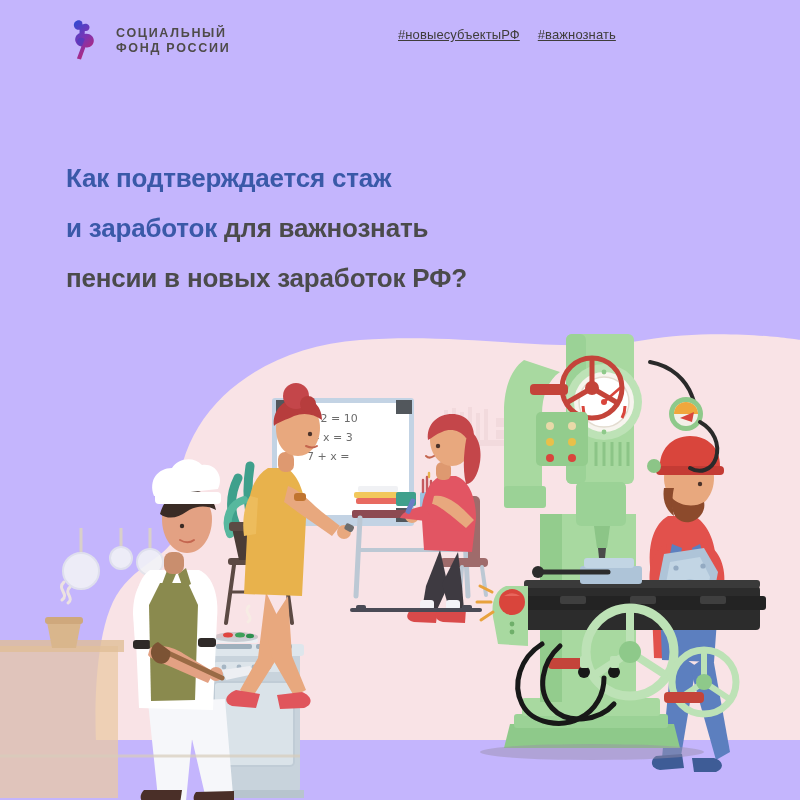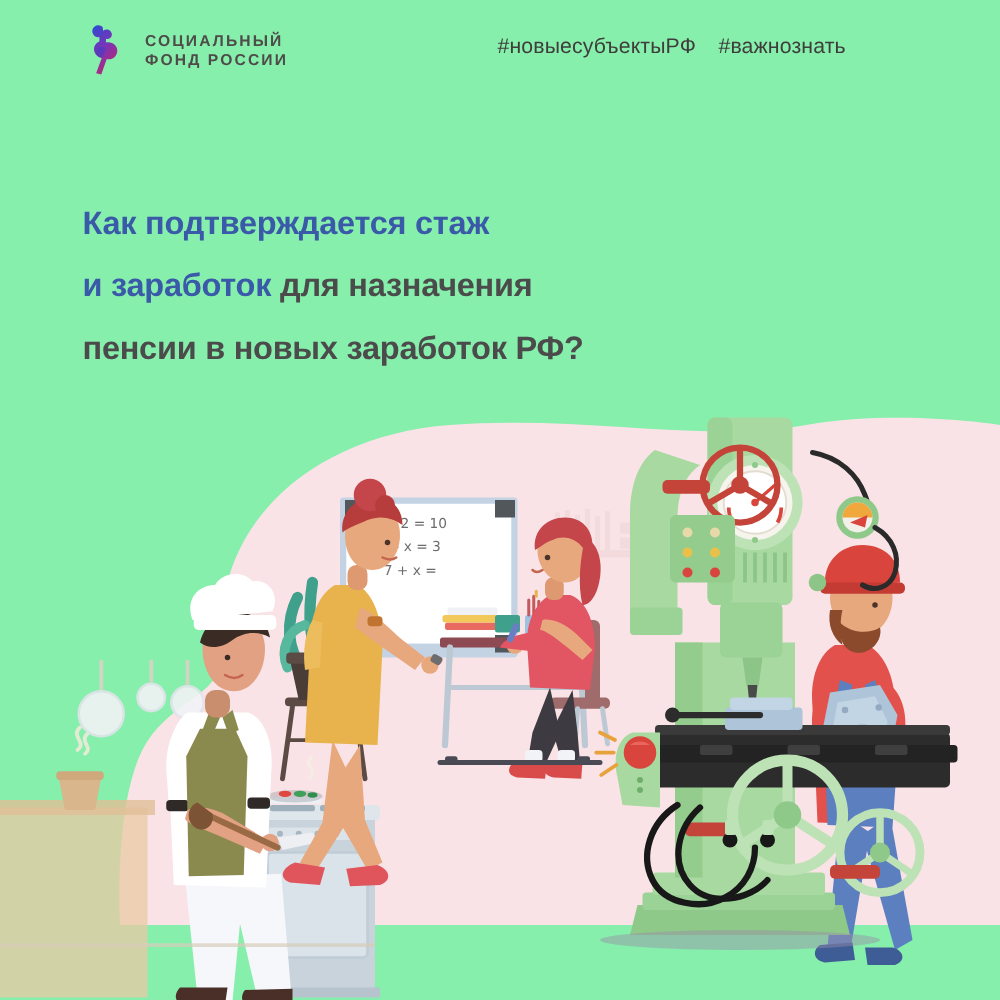--- a/index.html
+++ b/index.html
@@ -16,41 +16,41 @@
   .header{position:absolute;top:0;left:0;width:800px;height:100px;}
   .logo-wrap{position:absolute;left:60px;top:18px;display:flex;align-items:center;gap:10px;}
   .logo-mark{width:46px;height:46px;display:block;}
   .logo-text{display:flex;flex-direction:column;justify-content:center;line-height:1.22;}
   .logo-line{
     font-size:12.5px;font-weight:700;letter-spacing:1.7px;color:#4E4B49;
     font-family:"Liberation Sans","DejaVu Sans",sans-serif;white-space:nowrap;
   }
   .hashtags{
     position:absolute;left:398px;top:27px;
-    font-size:17px;color:#3F3D3B;letter-spacing:.1px;white-space:nowrap;font-weight:400;
+    font-size:13px;color:#3F3D3B;letter-spacing:.1px;white-space:nowrap;font-weight:400;text-decoration:underline;
   }
   .hashtags .tag{margin-right:18px;}
   .hashtags .tag:last-child{margin-right:0;}
 
   
   .title{
     position:absolute;left:66px;top:136px;width:700px;
     font-size:26px;line-height:50px;font-weight:700;color:#4B4B4B;
     letter-spacing:-.2px;
   }
   .title .hl{color:#3A59A8;}
 
   
   .illo{position:absolute;left:0;top:300px;width:800px;height:500px;}
   .illo svg{display:block;width:800px;height:500px;}
 </style>
 </head>
 <body>
 
-<div id="poster" style="background: #86efac;">
+<div id="poster" style="background: #c4b5fd;">
 
   <div class="header">
 
     <div class="logo-wrap">
       <span class="logo-mark">
         <svg viewBox="0 0 46 46" width="46" height="46" aria-hidden="true">
           <defs>
             <linearGradient id="lg" x1="6" y1="6" x2="40" y2="42" gradientUnits="userSpaceOnUse">
               <stop offset="0" stop-color="#1F4FD8"></stop>
               <stop offset="0.45" stop-color="#7B34B5"></stop>
@@ -67,21 +67,21 @@
       </span>
     </div>
 
     <div class="hashtags">
       <span class="tag">#новыесубъектыРФ</span><span class="tag">#важнознать</span>
     </div>
   </div>
 
   <h1 class="title" style="color: rgb(75, 75, 75);">
     <span class="hl" style="color: rgb(58, 89, 168);">Как подтверждается стаж</span><br>
-    <span class="hl" style="color: rgb(58, 89, 168);">и заработок</span><span> для назначения</span><br>
+    <span class="hl" style="color: rgb(58, 89, 168);">и заработок</span><span> для важнознать</span><br>
     <span>пенсии в новых заработок РФ?</span>
   </h1>
 
   <div class="illo">
     <svg viewBox="0 0 800 500" width="800" height="500" aria-hidden="true">
 
       <g>
         <path d="M178 215 C170 120 250 48 360 40 C470 32 560 55 645 40 C720 27 800 40 800 40 L800 440 L96 440 C96 440 90 330 120 290 C145 256 182 255 178 215 Z" fill="#F9E3E6"></path>
       </g>
 

